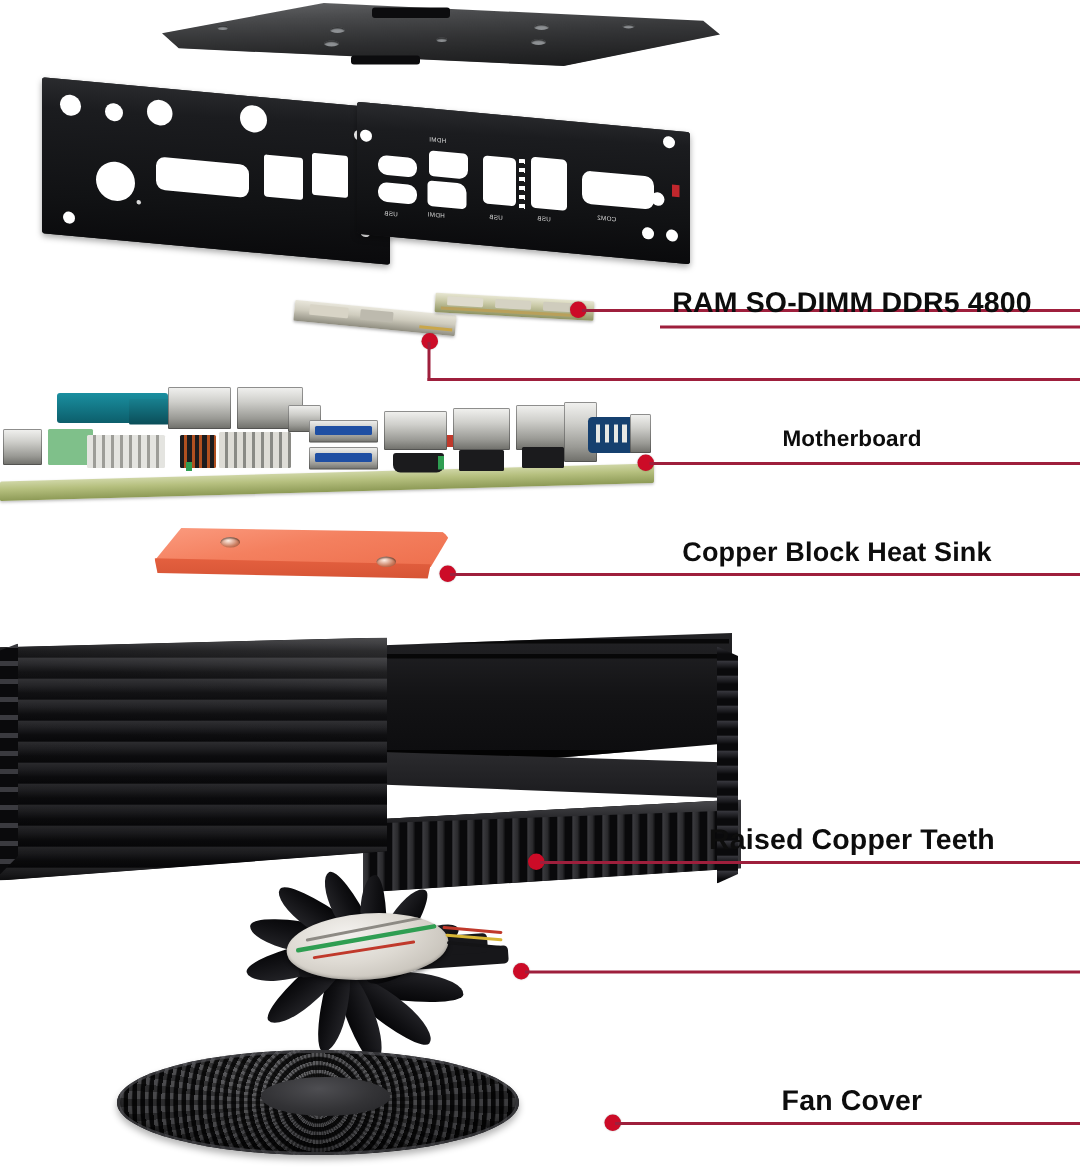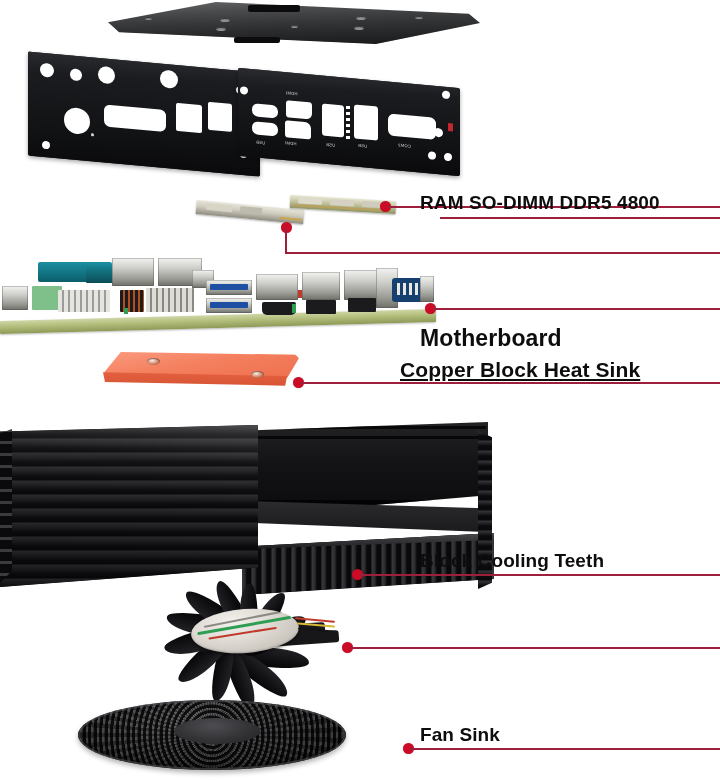--- a/index.html
+++ b/index.html
@@ -7,21 +7,21 @@
   body{font-family:"Liberation Sans",sans-serif;}
   #stage{position:relative;width:720px;height:780px;background:#fff;overflow:hidden;}
 
   
   .callout-label{
     position:absolute;
     font-family:"Liberation Sans",sans-serif;
     font-weight:bold;
     color:#0d0d0d;
     white-space:nowrap;
-    text-align:left;
+    text-align:center;
     letter-spacing:.1px;
   }
   .leader{position:absolute;background:#9e1f3c;height:2px;}
   .leader-v{position:absolute;background:#9e1f3c;width:2px;}
   .leader-dot{position:absolute;width:11px;height:11px;border-radius:50%;
      background:#cc0b27;box-shadow:0 0 1px rgba(0,0,0,.35);}
 
   
   .top-plate{position:absolute;}
   .top-plate .pl-body{
@@ -350,30 +350,30 @@
   <div class="leader" style="left:388px;top:206px;width:332px;"></div>
   <div class="leader" style="left:440px;top:217px;width:280px;"></div>
   <div class="callout-label" style="left:420px;top:192px;width:296px;font-size:19px;">RAM SO-DIMM DDR5 4800</div>
 
   <div class="leader-dot" style="left:281px;top:222px;"></div>
   <div class="leader-v" style="left:285px;top:228px;height:26px;"></div>
   <div class="leader" style="left:285px;top:252px;width:435px;"></div>
 
   <div class="leader-dot" style="left:425px;top:303px;"></div>
   <div class="leader" style="left:433px;top:308px;width:287px;"></div>
-  <div class="callout-label" style="left:420px;top:284px;width:296px;font-size:23px;margin-top:41px;">Motherboard</div>
+  <div class="callout-label" style="left:420px;top:284px;width:296px;font-size:15px;">Motherboard</div>
 
   <div class="leader-dot" style="left:293px;top:377px;"></div>
   <div class="leader" style="left:300px;top:382px;width:420px;"></div>
-  <div class="callout-label" style="left:400px;top:358px;width:316px;font-size:21px;text-decoration:underline;">Copper Block Heat Sink</div>
+  <div class="callout-label" style="left:400px;top:358px;width:316px;font-size:18px;">Copper Block Heat Sink</div>
 
   <div class="leader-dot" style="left:352px;top:569px;"></div>
   <div class="leader" style="left:360px;top:574px;width:360px;"></div>
-  <div class="callout-label" style="left:420px;top:550px;width:296px;font-size:19px;">Block Cooling Teeth</div>
+  <div class="callout-label" style="left:420px;top:550px;width:296px;font-size:19px;">Raised Copper Teeth</div>
 
   <div class="leader-dot" style="left:342px;top:642px;"></div>
   <div class="leader" style="left:350px;top:647px;width:370px;"></div>
 
   <div class="leader-dot" style="left:403px;top:743px;"></div>
   <div class="leader" style="left:410px;top:748px;width:310px;"></div>
-  <div class="callout-label" style="left:420px;top:724px;width:296px;font-size:19px;">Fan Sink</div>
+  <div class="callout-label" style="left:420px;top:724px;width:296px;font-size:19px;">Fan Cover</div>
 
 </div>
 
 </body></html>

